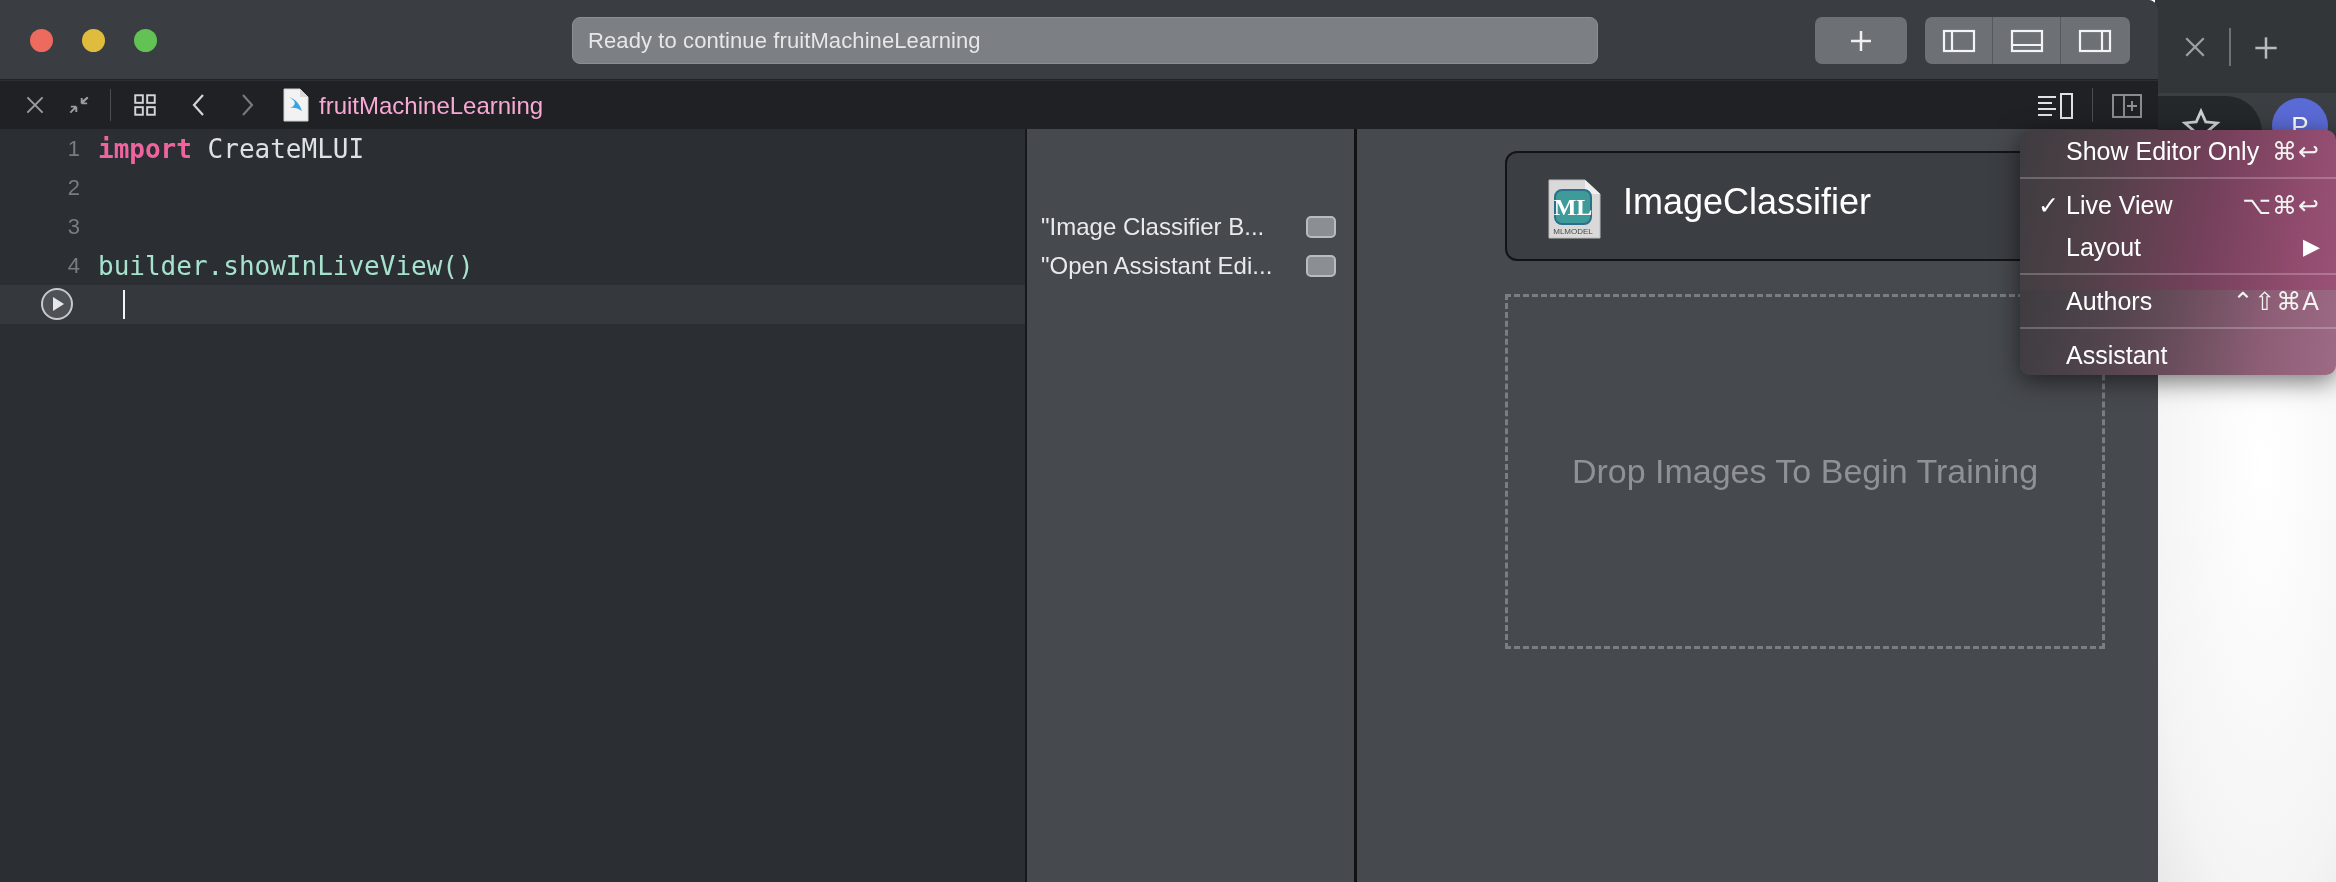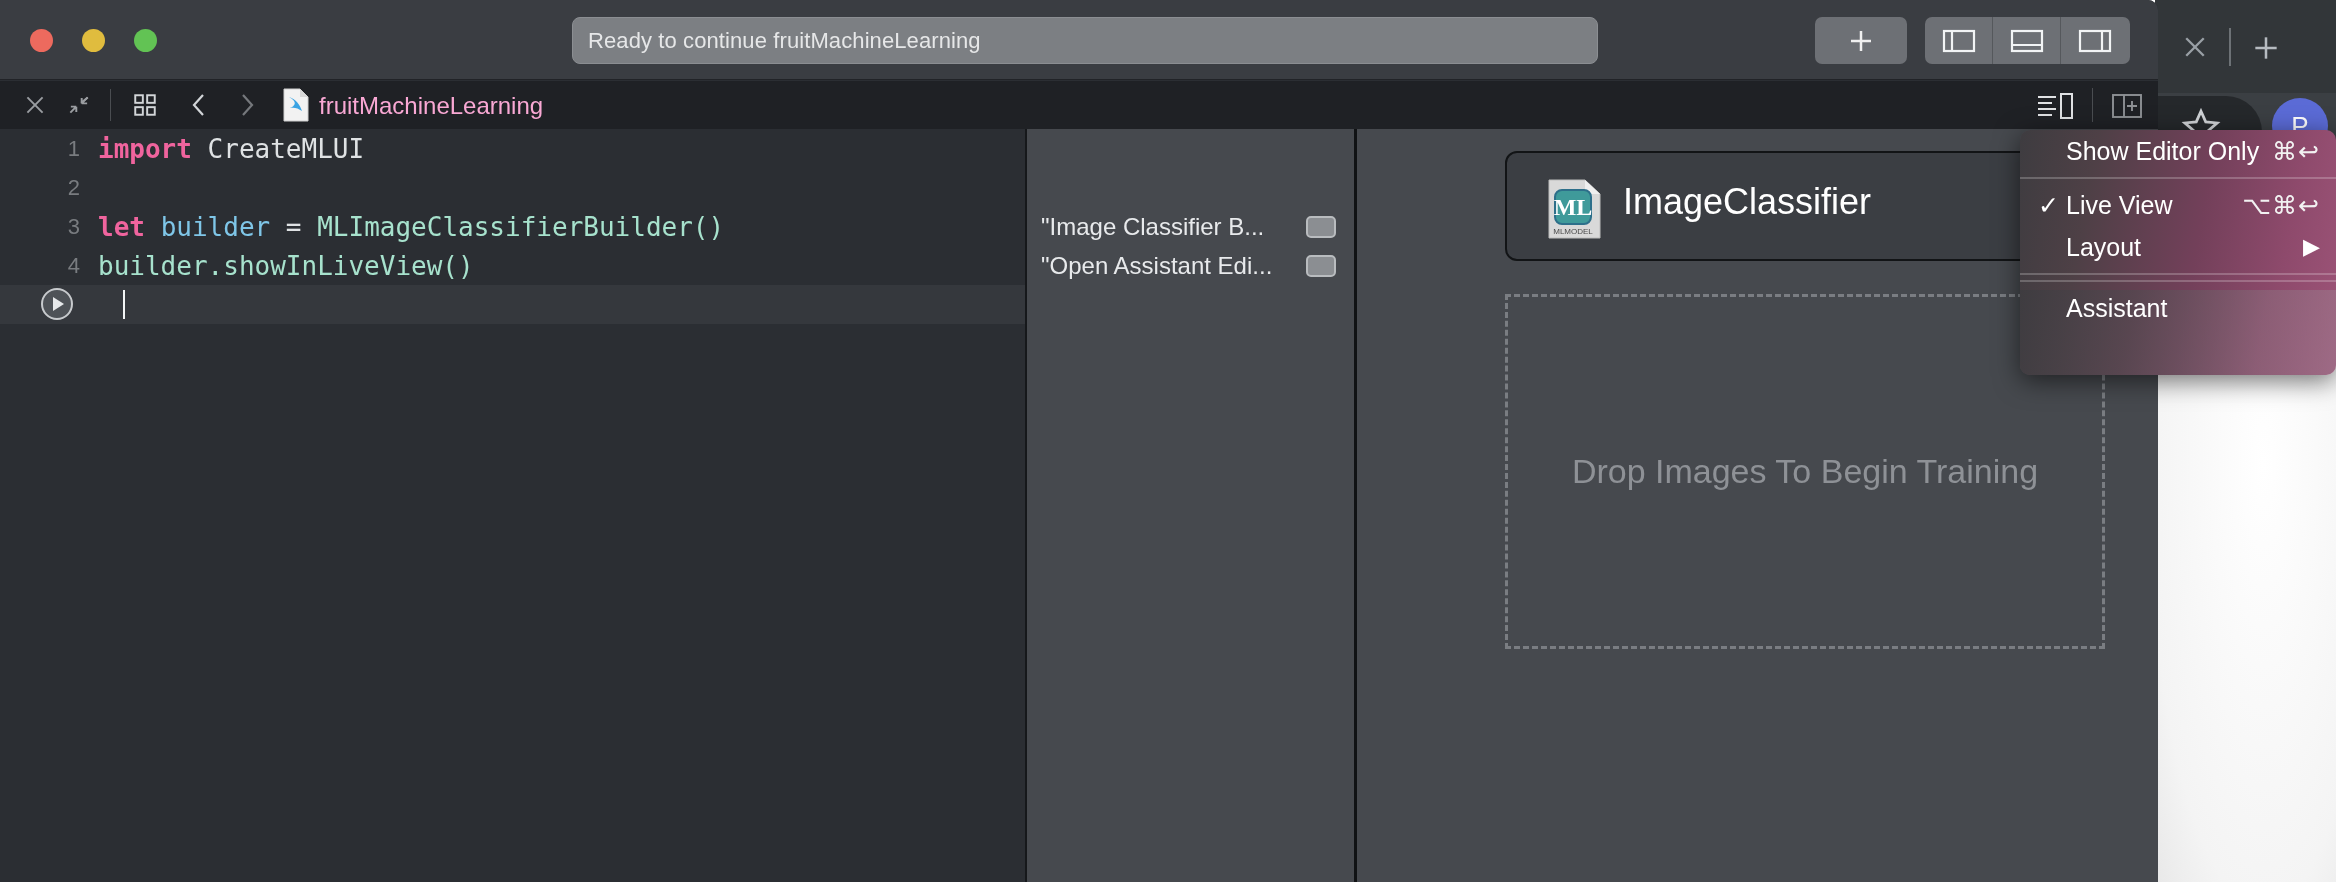--- a/index.html
+++ b/index.html
@@ -454,21 +454,20 @@
             <span class="code-text"><span class="kw">import </span><span class="plain">CreateMLUI</span></span>
           </div>
 
           <div class="code-line">
             <span class="ln">2</span>
             <span class="code-text"><span class="plain"></span></span>
           </div>
 
           <div class="code-line">
             <span class="ln">3</span>
-            <span class="code-text"><span class="kw">let </span><span class="var">builder </span><span class="punct">= </span><span class="type">MLImageClassifierBuilder()</span></span>
           </div>
 
           <div class="code-line">
             <span class="ln">4</span>
             <span class="code-text"><span class="type">builder.showInLiveView()</span></span>
           </div>
 
           <div class="run-row">
             <div class="run-btn">
                 <div class="tri"></div>
@@ -533,20 +532,25 @@
     </div>
 
     <div class="ctx-item">
       <span class="ctx-check"></span>
       <span class="ctx-label">Layout</span>
       <span class="ctx-arrow">▶</span>
     </div>
 
     <div class="ctx-sep"></div>
 
+    <div class="ctx-item">
+      <span class="ctx-check"></span>
+      <span class="ctx-label">Authors</span>
+      <span class="ctx-shortcut">⌃⇧⌘A</span>
+    </div>
 
     <div class="ctx-sep"></div>
 
     <div class="ctx-item">
       <span class="ctx-check"></span>
       <span class="ctx-label">Assistant</span>
       <span class="ctx-shortcut"></span>
     </div>
 
   </div>

